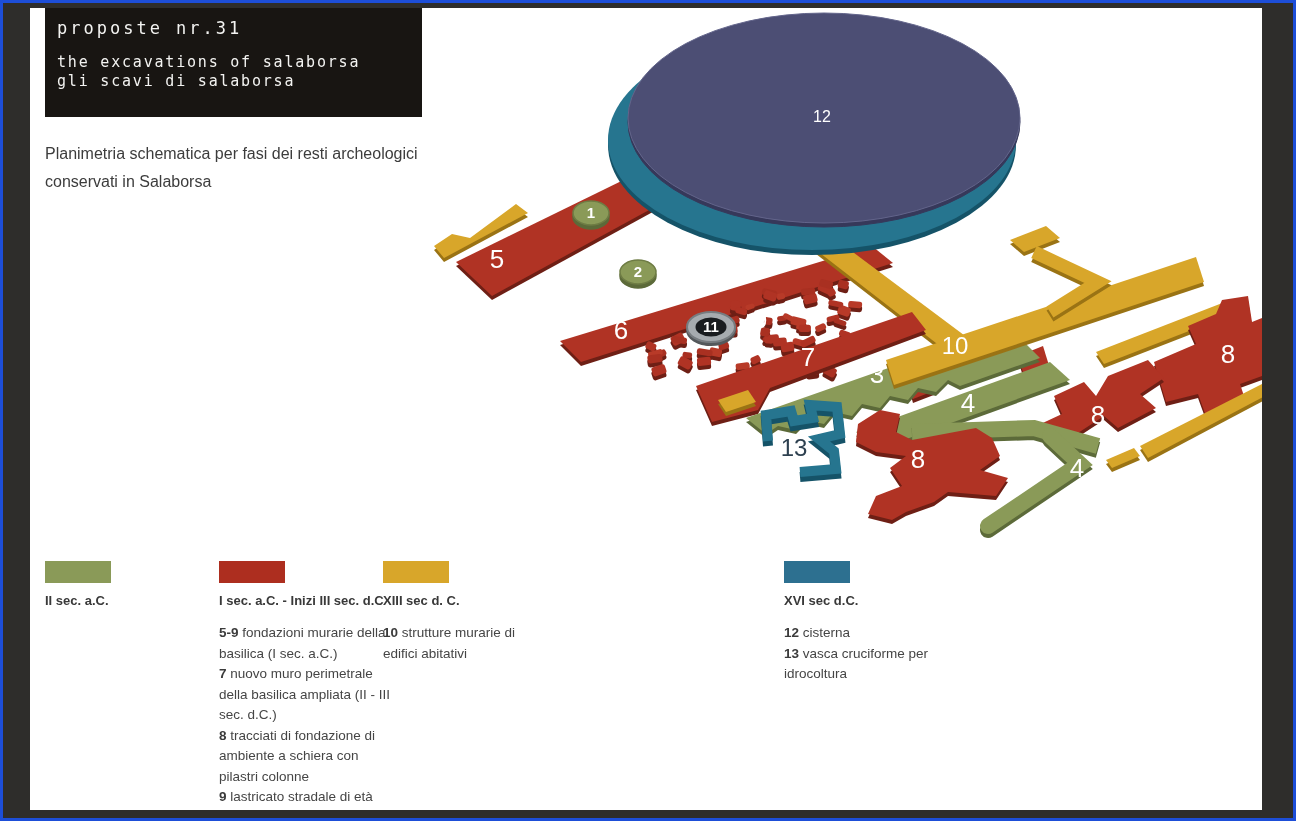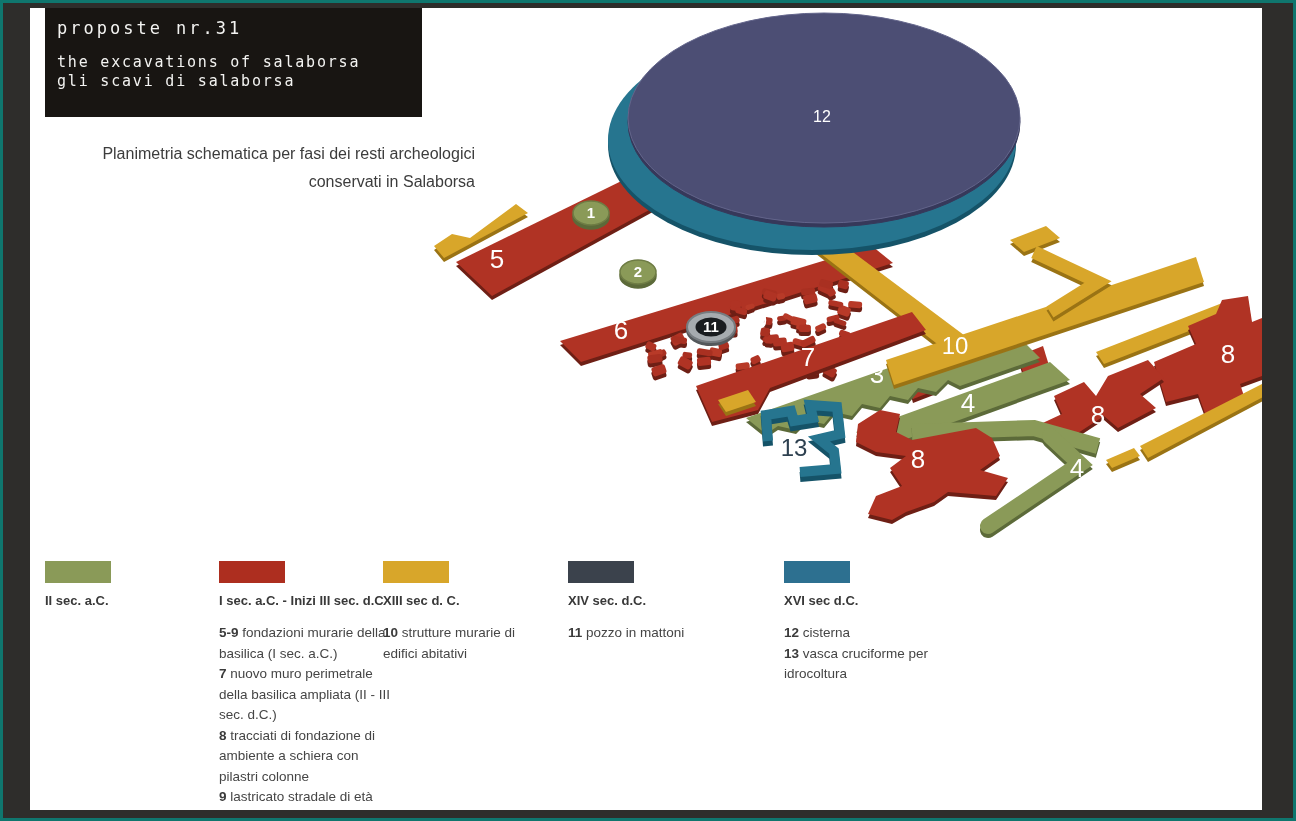--- a/index.html
+++ b/index.html
@@ -1,29 +1,29 @@
 <!DOCTYPE html>
 <html style="--c-green: #8a9a58; --c-red: #b03324; --c-yellow: #d8a62a; --c-teal: #26758f; --c-slate: #3b424c; --c-purple: #4c4e74; --c-well_ring: #a6abaf; --c-well_dark: #191c1f; --c-label_dark: #2e4150;"><head>
 <meta charset="utf-8">
 <style>
   html,body{margin:0;padding:0;background:#c9cacc;}
-  .stage{position:relative;width:1296px;height:821px;background:#2e2d2b;border:3px solid #0f766e;
+  .stage{position:relative;width:1296px;height:821px;background:#2e2d2b;border:3px solid #1d4ed8;
          box-sizing:border-box;font-family:"Liberation Sans",sans-serif;overflow:hidden;}
   .page{position:absolute;left:27px;top:5px;width:1232px;height:802px;background:#ffffff;overflow:hidden;}
 
   
   .header-box{position:absolute;left:15px;top:0;width:377px;height:109px;background:#181512;
               color:#f3f3f1;font-family:"DejaVu Sans Mono",monospace;
               padding:10px 0 0 12px;box-sizing:border-box;}
   .kicker{font-size:17px;letter-spacing:3px;margin:0 0 15px 0;white-space:nowrap;}
   .hline{font-size:15px;letter-spacing:1.8px;line-height:19px;margin:0;white-space:nowrap;}
 
   
   .intro{position:absolute;left:15px;top:132px;max-width:430px;font-size:16px;line-height:28px;
-         color:#3c3c3c;text-align:right;}
+         color:#3c3c3c;}
 
   
   .map{position:absolute;left:0;top:0;}
   .sh-red   {filter:drop-shadow(0 4px 0 #6e1f15);}
   .sh-green {filter:drop-shadow(0 4px 0 #5c6a39);}
   .sh-yellow{filter:drop-shadow(0 4px 0 #9a7314);}
   .sh-teal  {filter:drop-shadow(0 5px 0 #155368);}
   .sh-purple{filter:drop-shadow(0 4px 0 #36385a);}
   .sh-gray  {filter:drop-shadow(0 3px 0 #54585b);}
   .f-red{fill:var(--c-red);}
@@ -254,27 +254,20 @@
           <p class="li"><b>9</b> lastricato stradale di età augustea</p>
         </div>
     </div>
     <div class="lcol" style="left:353px;width:170px">
       <div class="swatch" style="background: rgb(216, 166, 42);"></div>
       <p class="period">XIII sec d. C.</p>
       <div class="items">
           <p class="li"><b>10</b> strutture murarie di edifici abitativi</p>
         </div>
     </div>
-    <div class="lcol" style="left:538px;width:170px">
-      <div class="swatch" style="background: rgb(59, 66, 76);"></div>
-      <p class="period">XIV sec. d.C.</p>
-      <div class="items">
-          <p class="li"><b>11</b> pozzo in mattoni</p>
-        </div>
-    </div>
     <div class="lcol" style="left:754px;width:170px">
       <div class="swatch" style="background: rgb(45, 112, 144);"></div>
       <p class="period">XVI sec d.C.</p>
       <div class="items">
           <p class="li"><b>12</b> cisterna</p>
           <p class="li"><b>13</b> vasca cruciforme per idrocoltura</p>
         </div>
     </div>
 
   </div>

